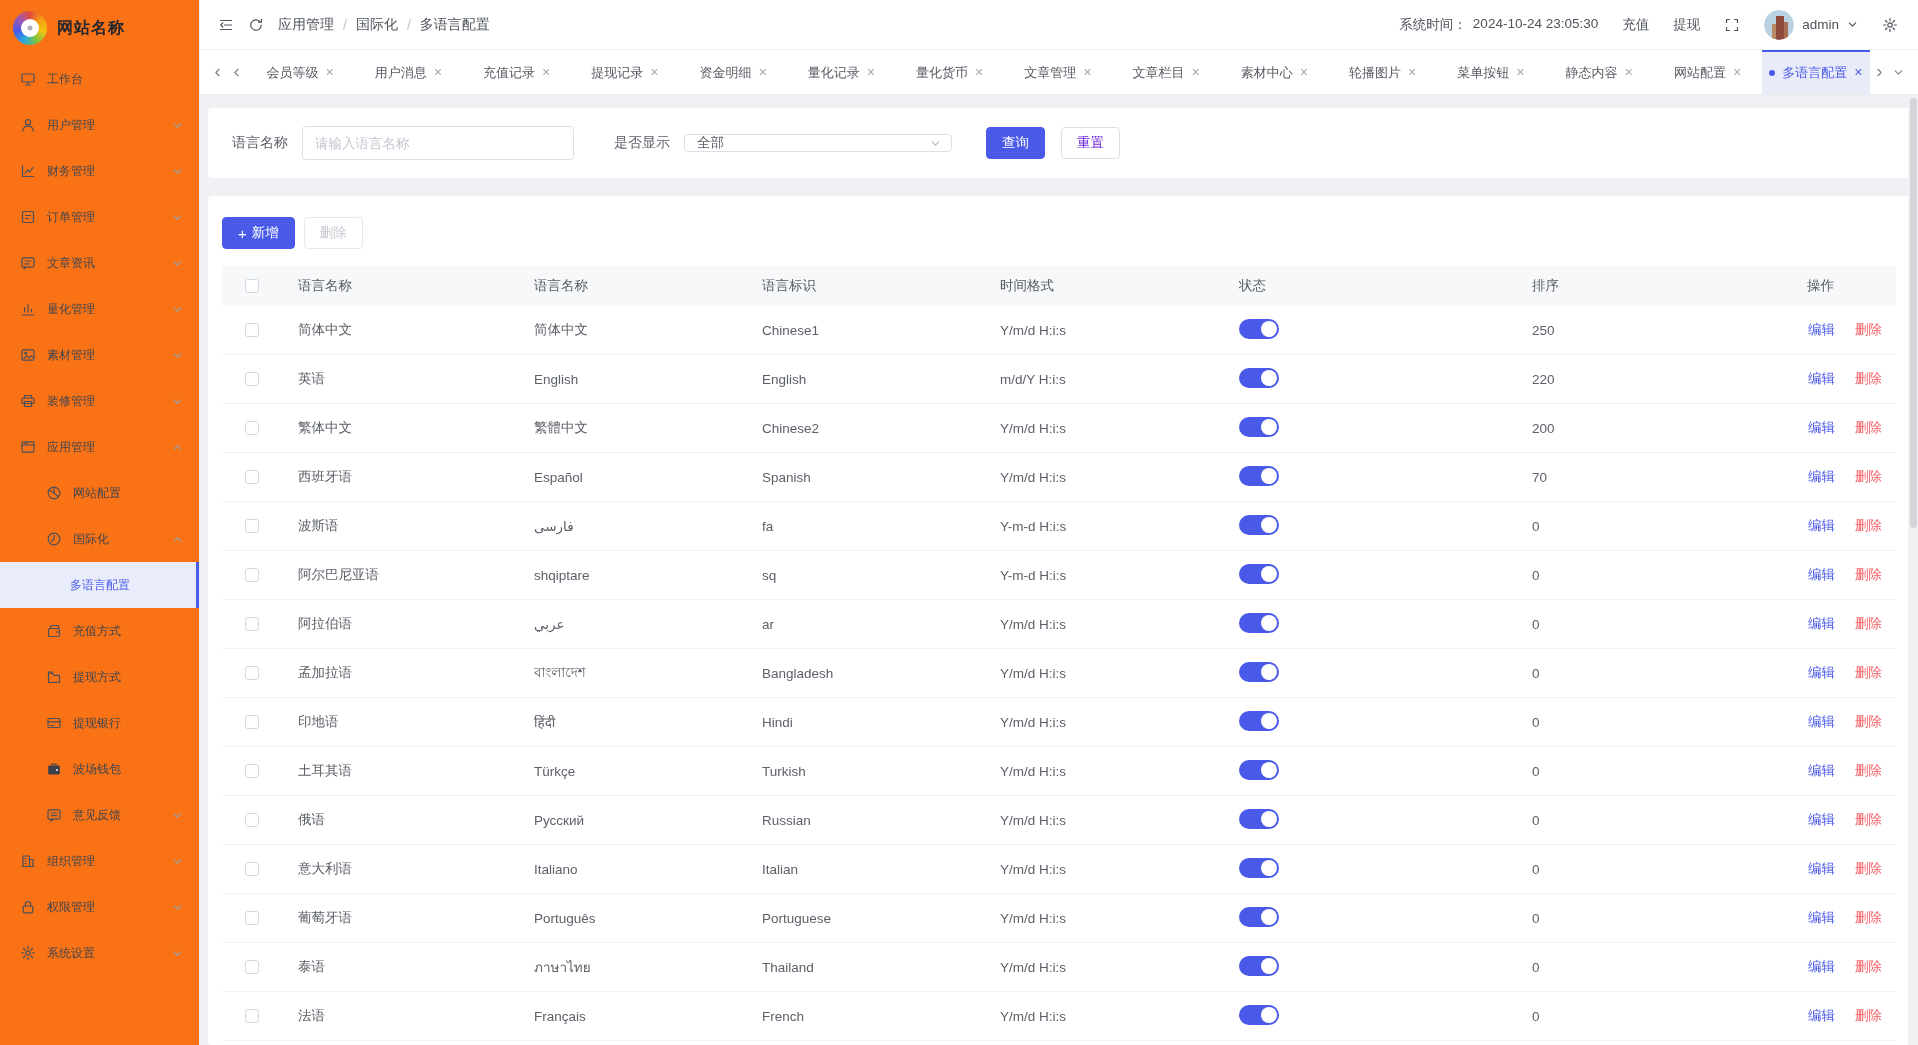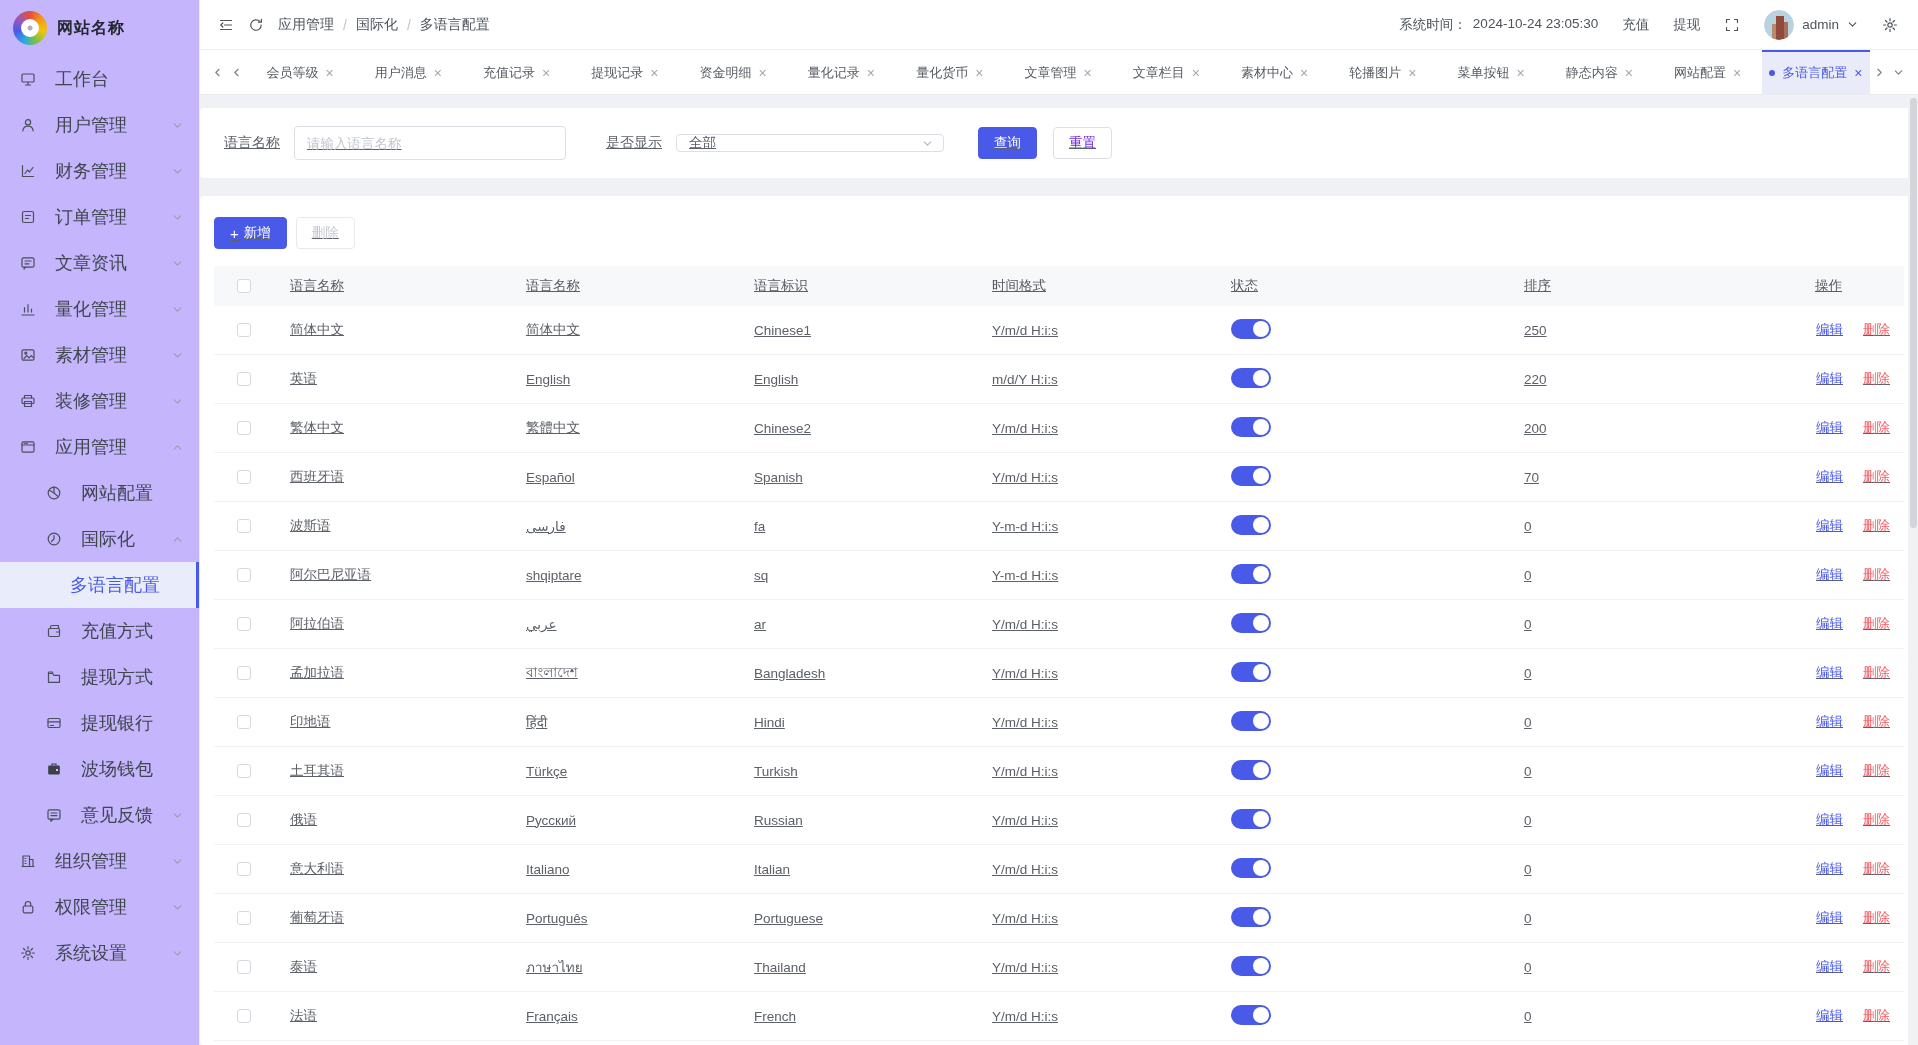--- a/index.html
+++ b/index.html
@@ -5,30 +5,30 @@
   * { margin:0; padding:0; box-sizing:border-box; }
   html,body { width:1918px; height:1045px; overflow:hidden; }
   body {
     font-family:"Liberation Sans","DejaVu Sans",sans-serif;
     background:#f0f1f5; color:#5c6068; display:flex;
     --primary:#4a5ae8; --danger:#f2595f;
   }
   .icon svg { display:block; }
 
   
-  .sidebar { width:200px; background:#c4b5fd; border-right:1px solid #ececf0; flex-shrink:0; display:flex; flex-direction:column; }
+  .sidebar { width:200px; background:#f97316; border-right:1px solid #ececf0; flex-shrink:0; display:flex; flex-direction:column; }
   .logo-area { height:56px; display:flex; align-items:center; gap:10px; padding-left:13px; flex-shrink:0; }
   .logo { width:34px; height:34px; border-radius:50%; position:relative; flex-shrink:0;
     background:conic-gradient(#e84c3d,#f39c12,#f1c40f,#7dc242,#27aae1,#4a5ae8,#9b59b6,#e84c3d); }
   .logo::after { content:''; position:absolute; inset:8px; border-radius:50%;
     background:radial-gradient(circle at center,#aeb2ba 0 2.5px,#fff 2.6px); }
   .site-name { font-size:16px; font-weight:700; color:#23262e; letter-spacing:1px; }
   .nav { flex:1; overflow:hidden; }
   .nav-item { height:46px; display:flex; align-items:center; padding-left:20px; padding-right:13px;
-    font-size:18px; color:#40454f; cursor:pointer; border-right:3px solid transparent;gap:8px; }
+    font-size:12px; color:#40454f; cursor:pointer; border-right:3px solid transparent; }
   .nav-item .nav-ic { width:17px; margin-right:10px; color:#4a4f59; flex-shrink:0; }
   .nav-item.level1 { padding-left:46px; }
   .nav-item.level2 { padding-left:70px; }
   .nav-item.active { background:#e9ecfa; color:var(--primary); border-right-color:var(--primary); }
   .nav-chevron { margin-left:auto; color:#9aa0a8; display:flex; }
   .nav-ic.filled { color:#3a3f4a; }
 
   
   .main { flex:1; display:flex; flex-direction:column; position:relative; min-width:0; }
 
@@ -39,32 +39,32 @@
   .bc-sep { color:#c0c4cc; }
   .bc-item { cursor:pointer; }
   .topbar-right { margin-left:auto; display:flex; align-items:center; gap:24px; font-size:13.5px; }
   .systime { display:flex; gap:6px; }
   .top-link { cursor:pointer; }
   .user-box { display:flex; align-items:center; gap:8px; cursor:pointer; }
   .avatar { width:30px; height:30px; border-radius:50%; overflow:hidden; display:flex; }
 
   
   .tabbar { height:45px; background:#fff; border-bottom:1px solid #e9eaee; display:flex; align-items:stretch;
-    padding:0 10px 0 8px; flex-shrink:0; }
+    padding:0 10px 0 8px; flex-shrink:0;font-family:Liberation Mono, monospace; }
   .tab-ctrl { display:flex; align-items:center; padding:0 4px; color:#7d828a; cursor:pointer; }
   .tabs { flex:1; display:flex; min-width:0; }
   .tab { flex:1; min-width:0; display:flex; align-items:center; justify-content:center; gap:7px;
     font-size:13px; color:#565b63; border-top:2px solid transparent; cursor:pointer; white-space:nowrap; }
   .tab .close { font-size:14px; color:#a3a6ad; line-height:1; }
   .tab.active { background:#e9ebf9; color:var(--primary); border-top-color:var(--primary); }
   .tab.active .close { color:var(--primary); }
   .dot { width:6px; height:6px; border-radius:50%; background:var(--primary); flex-shrink:0; }
 
   
-  .content { flex:1; display:flex; flex-direction:column; padding:13px 0 0; overflow:hidden;text-decoration:underline; }
+  .content { flex:1; display:flex; flex-direction:column; padding:13px 8px 0; overflow:hidden; }
 
   .filter-card { background:#fff; border-radius:4px; min-height:70px; display:flex; align-items:center;
     padding:0 24px; margin-bottom:18px; font-size:14px; flex-shrink:0; }
   .filter-card label { margin-right:14px; color:#5c6068; }
   .filter-input { width:272px; height:34px; border:1px solid #dcdfe6; border-radius:4px; padding:0 12px;
     font-size:13.5px; color:#737373; font-family:inherit; outline:none; }
   .filter-input::placeholder { color:#c1c6cf; }
   .lbl-show { margin-left:40px; }
   .select { width:268px; height:18px; border:1px solid #dcdfe6; border-radius:4px; background:#fff;
     display:flex; align-items:center; justify-content:space-between; padding:0 10px 0 12px;

